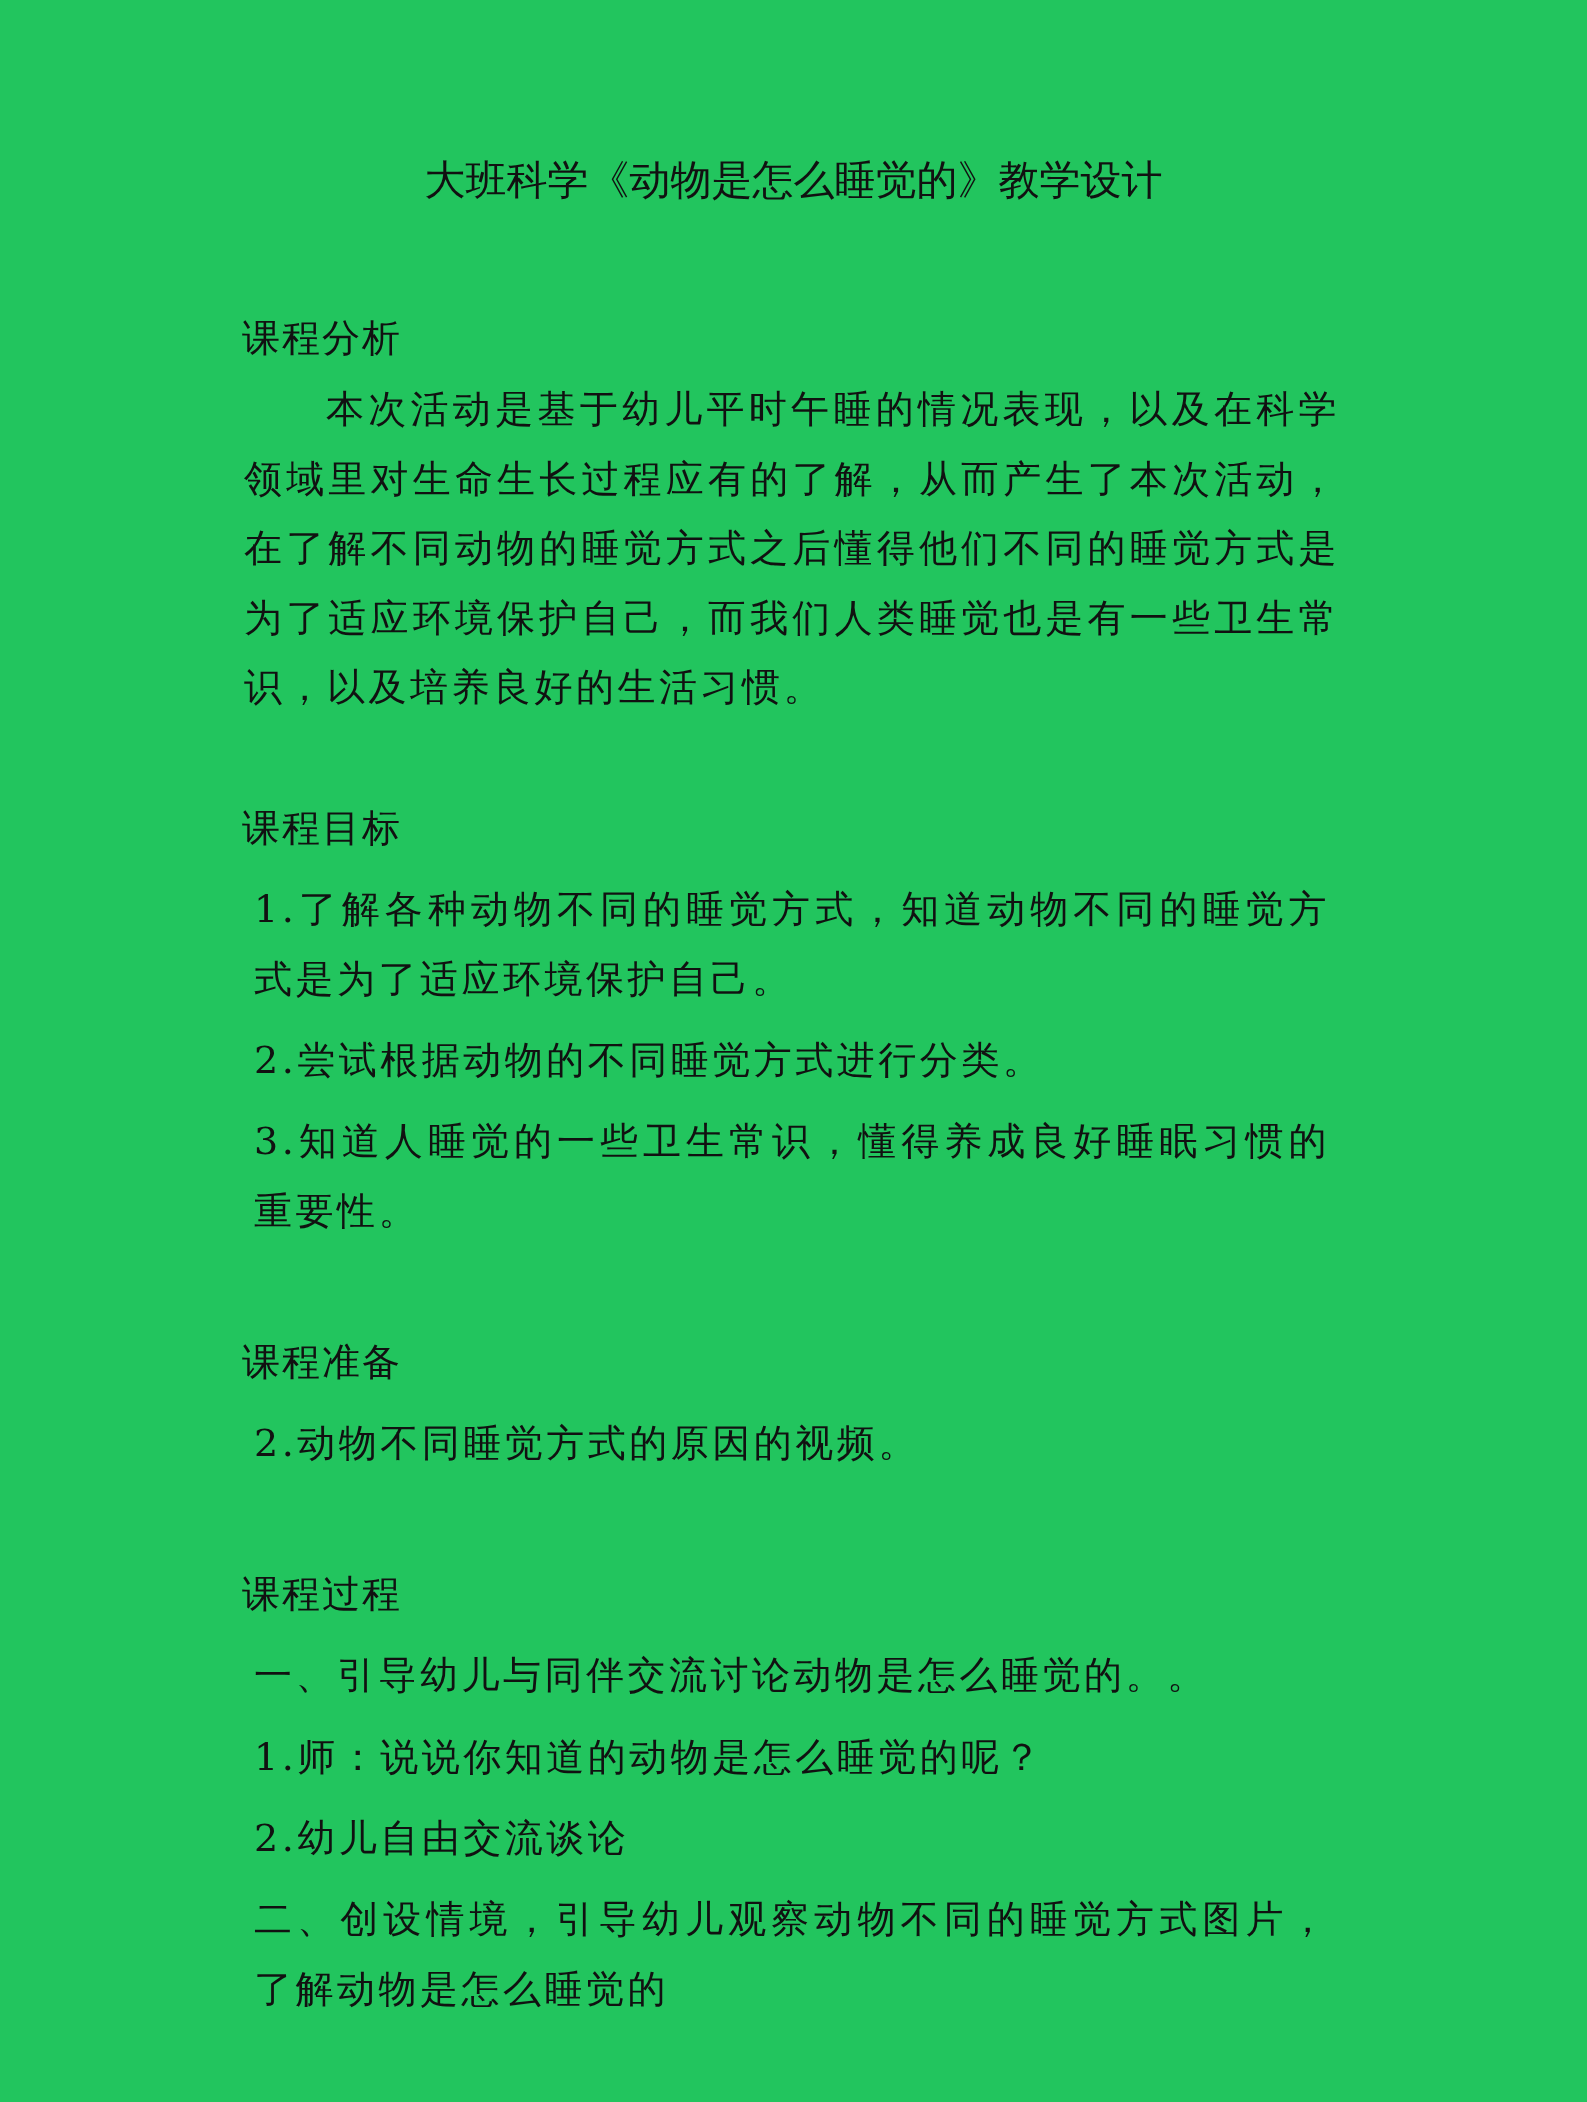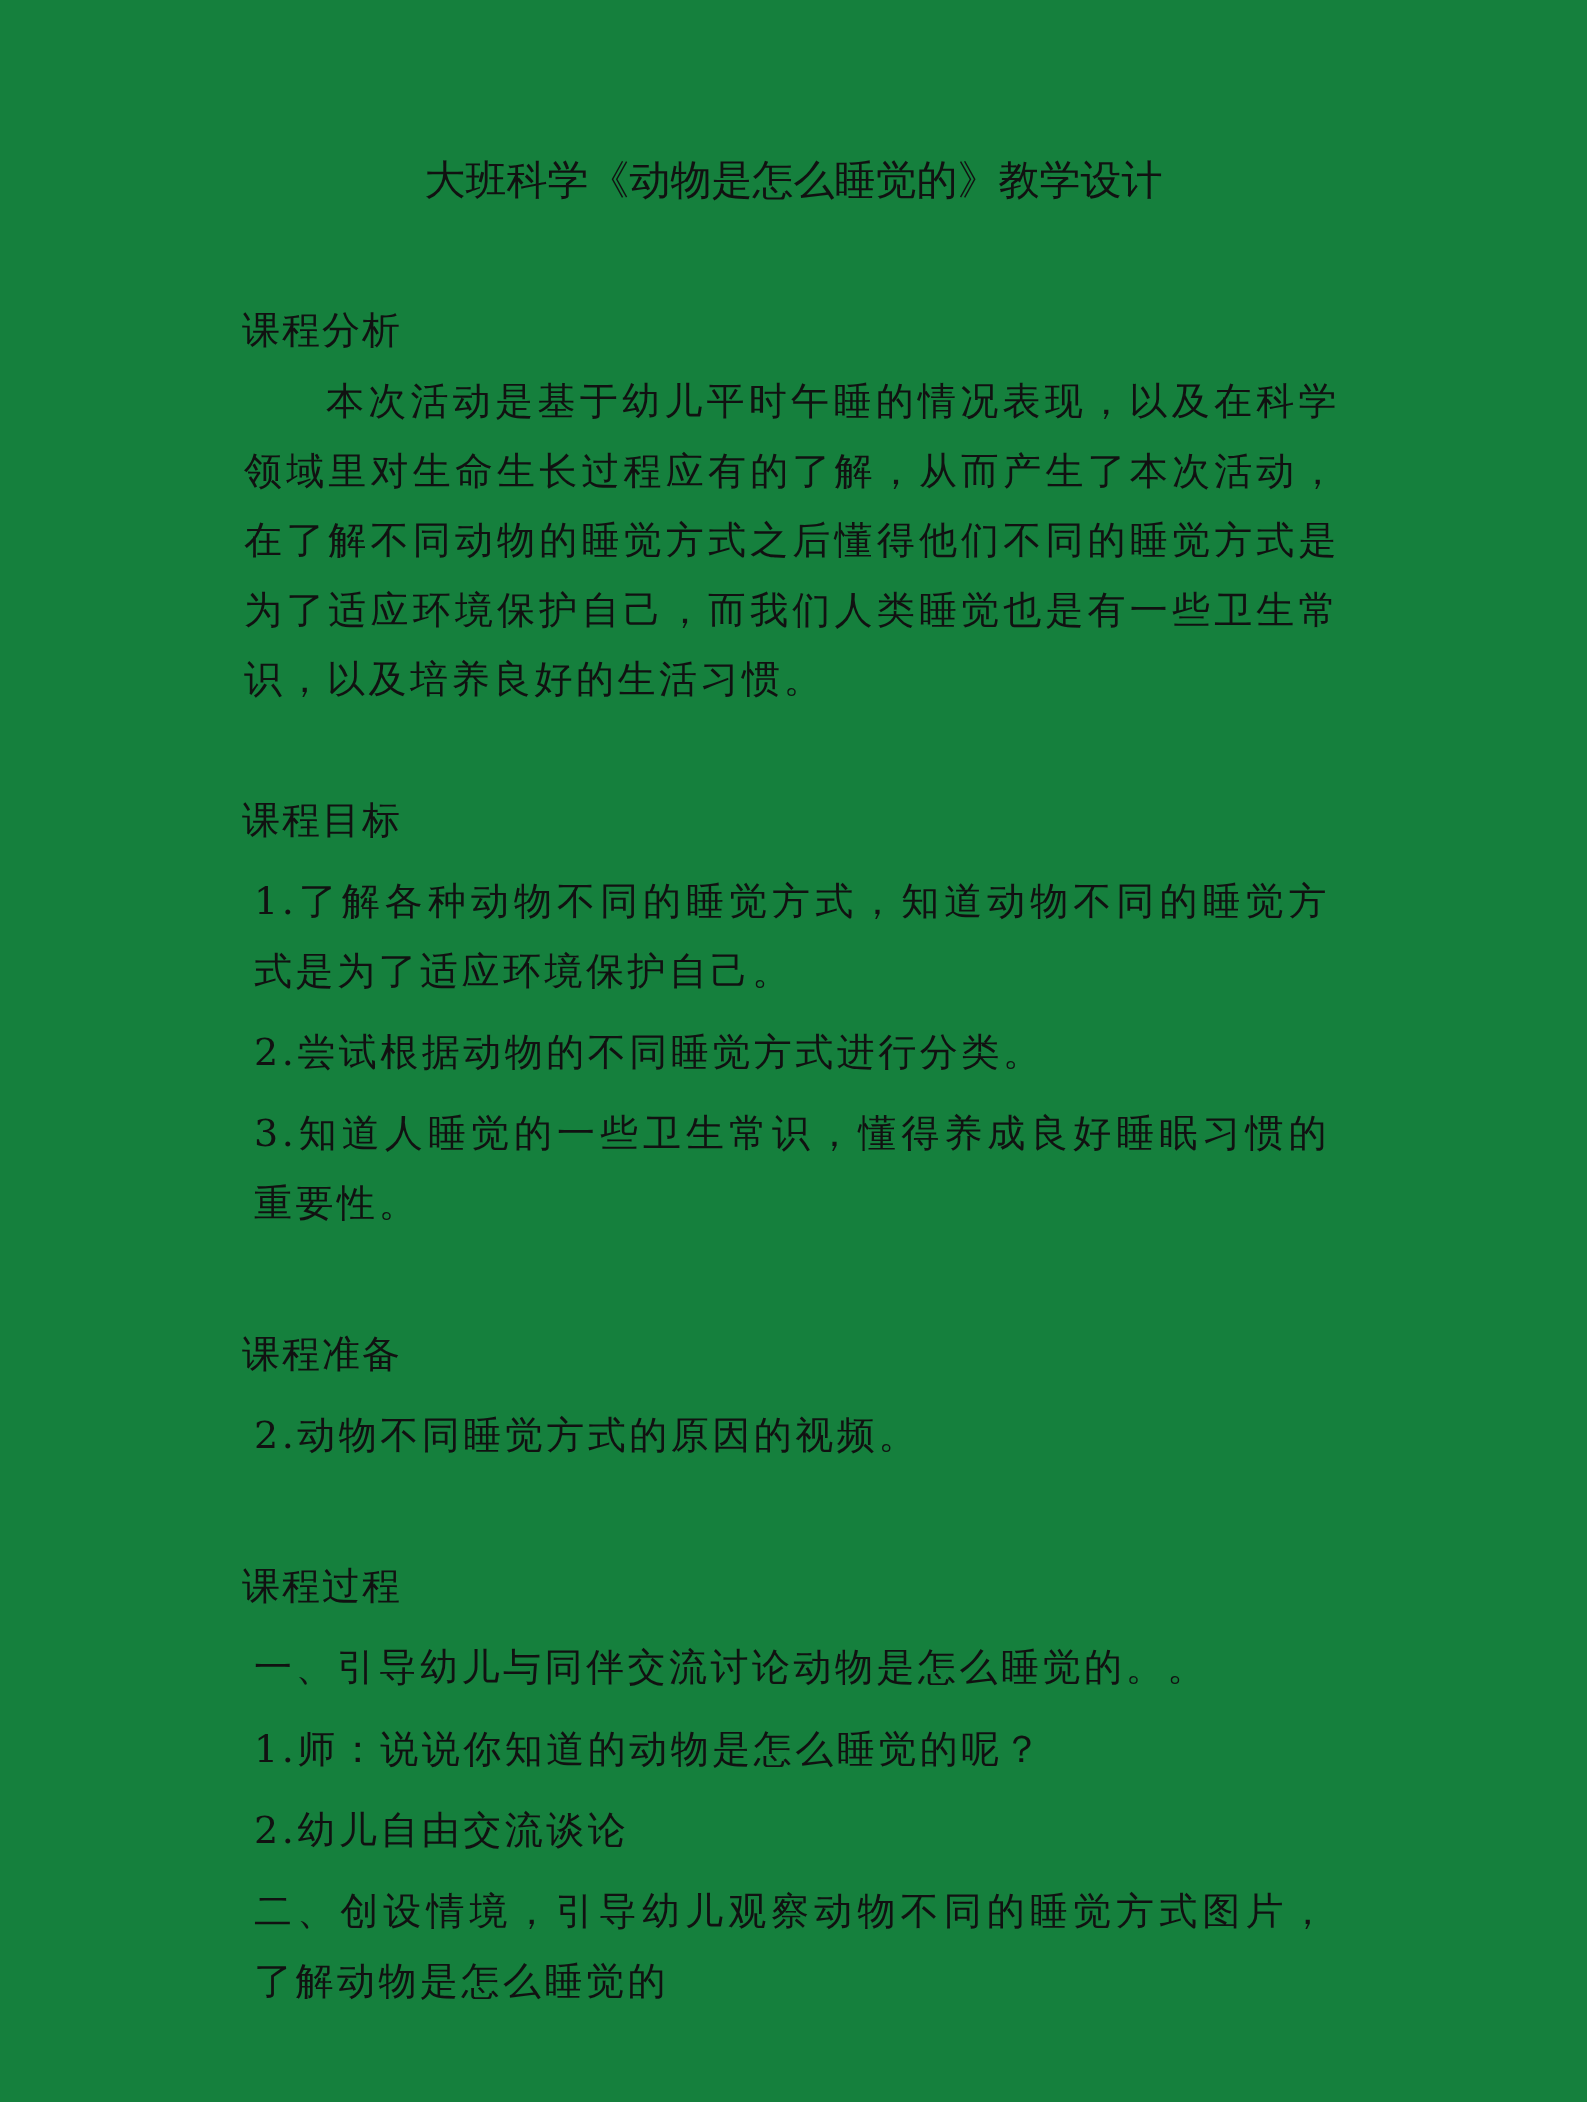--- a/index.html
+++ b/index.html
@@ -13,38 +13,38 @@
     position: relative;
     overflow: hidden;
     font-family: "DejaVu Serif", "Liberation Serif", serif;
     color: #111111;
   }
   .page {
     position: absolute;
     left: 0; top: 0;
     width: 1587px;
     height: 2102px;
-    background: #15803d;
+    background: #22c55e;
   }
   .title {
     position: absolute;
     left: 0;
     width: 1587px;
     top: 150px;
     text-align: center;
     font-size: 41px;
     line-height: 60px;
     letter-spacing: 0px;
     margin: 0;
     font-weight: normal;
   }
   .content {
     position: absolute;
     left: 242px;
-    top: 296px;
+    top: 304px;
     width: 1100px;
     font-size: 38px;
     line-height: 69.4px;
   }
   .section-heading {
     margin: 0;
     font-size: 38px;
     font-weight: normal;
     line-height: 69.4px;
     letter-spacing: 2px;

